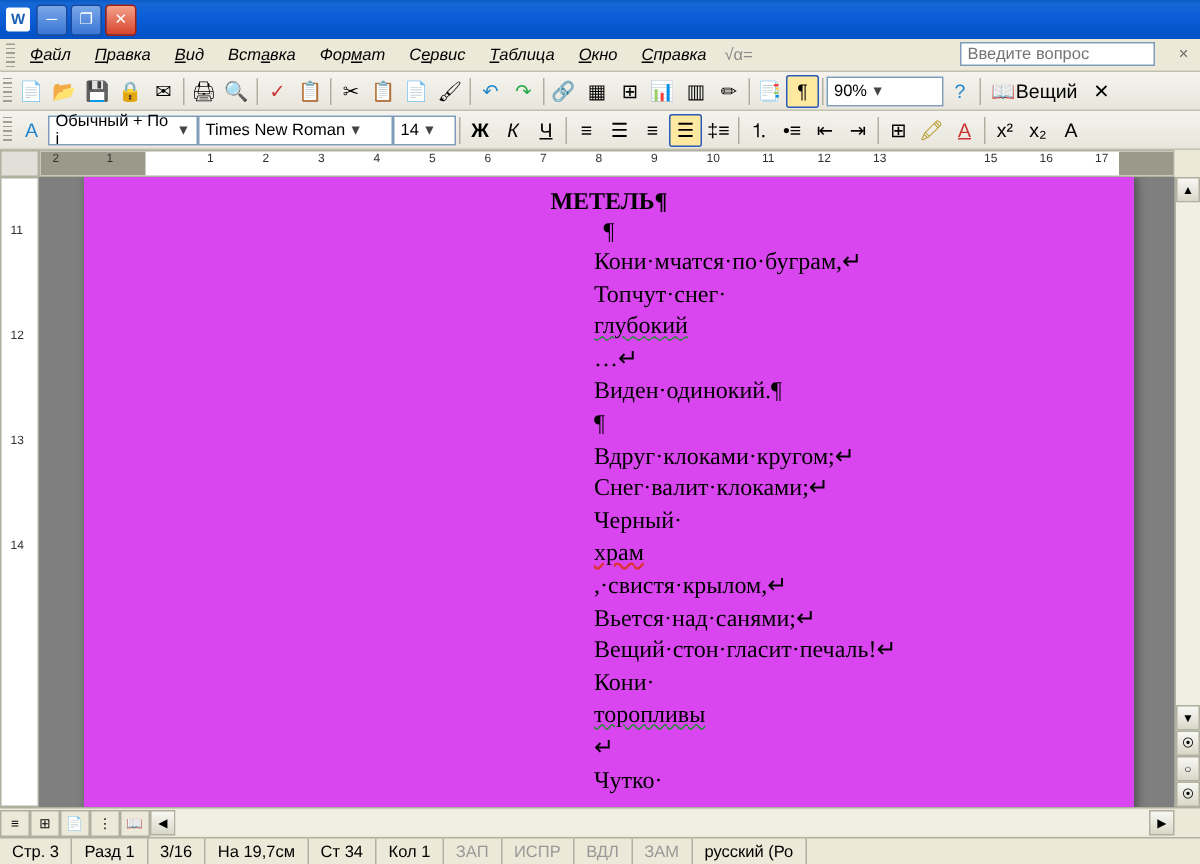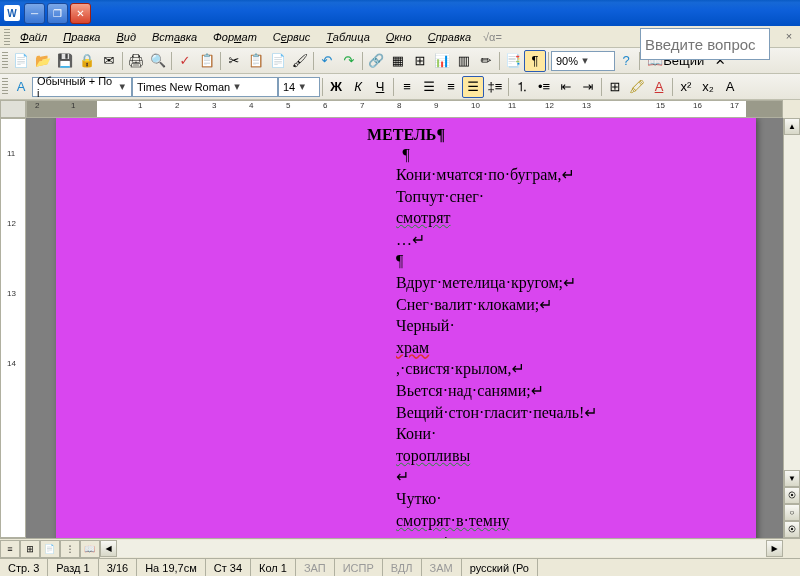--- a/index.html
+++ b/index.html
@@ -8,21 +8,21 @@
 .titlebar .icon { width: 16px; height: 16px; background: #fff; margin-right: 4px; display: inline-flex; align-items: center; justify-content: center; color: #1a5fb4; font-weight: bold; font-size: 10px; border-radius: 2px; }
 .titlebar .title { flex: 1; font-size: 12px; font-weight: bold; }
 .winbtns { display: flex; gap: 2px; }
 .winbtn { width: 21px; height: 21px; background: linear-gradient(to bottom, #7ba8e8, #3a76d4); border: 1px solid #1a4a9a; border-radius: 3px; display: flex; align-items: center; justify-content: center; color: white; font-size: 10px; cursor: pointer; }
 .winbtn.close { background: linear-gradient(to bottom, #f4a18a, #d8442c); border-color: #a02010; }
 .menubar { height: 22px; background: #ece9d8; display: flex; align-items: center; padding: 0 4px; border-bottom: 1px solid #c0c0b0; position: relative; }
 .menubar .grip { width: 6px; height: 16px; background: repeating-linear-gradient(to bottom, #a0a090, #a0a090 1px, transparent 1px, transparent 3px); margin-right: 2px; }
 .menuitem { padding: 2px 8px; cursor: pointer; font-style: italic; }
 .menuitem u { text-decoration: underline; }
 .formula { color: #888; margin-left: 4px; }
-.questionbox { position: absolute; right: 30px; top: 2px; width: 130px; height: 32px; border: 1px solid #7f9db9; background: white; color: #999; padding: 0 4px; font-size: 15px; }
+.questionbox { position: absolute; right: 30px; top: 2px; width: 130px; height: 16px; border: 1px solid #7f9db9; background: white; color: #999; padding: 0 4px; font-size: 11px; }
 .menuclose { position: absolute; right: 4px; top: 4px; width: 14px; height: 14px; cursor: pointer; color: #666; text-align: center; }
 .toolbar { height: 26px; background: linear-gradient(to bottom, #f4f3ee, #e8e6dc); border-bottom: 1px solid #c0c0b0; display: flex; align-items: center; padding: 0 2px; }
 .toolbar .grip { width: 6px; height: 18px; background: repeating-linear-gradient(to bottom, #a0a090, #a0a090 1px, transparent 1px, transparent 3px); margin-right: 2px; }
 .tbtn { width: 22px; height: 22px; display: flex; align-items: center; justify-content: center; cursor: pointer; border: 1px solid transparent; border-radius: 2px; font-size: 13px; }
 .tsep { width: 1px; height: 18px; background: #b0b0a0; margin: 0 2px; }
 .combo { height: 20px; border: 1px solid #7f9db9; background: white; display: flex; align-items: center; padding: 0 2px 0 4px; font-size: 11px; cursor: pointer; }
 .combo .arrow { width: 14px; text-align: center; color: #444; }
 .rulerarea { height: 18px; background: #f0f0e8; display: flex; }
 .rulecorner { width: 26px; background: #e0e0d8; border: 1px solid #b0b0a0; }
 .hruler { flex: 1; background: white; border: 1px solid #b0b0a0; position: relative; font-size: 8px; overflow: hidden; }
@@ -102,38 +102,38 @@
   <div class="tbtn">🔗</div>
   <div class="tbtn">▦</div>
   <div class="tbtn">⊞</div>
   <div class="tbtn">📊</div>
   <div class="tbtn">▥</div>
   <div class="tbtn">✏</div>
   <div class="tsep"></div>
   <div class="tbtn">📑</div>
   <div class="tbtn" style="border:1px solid #2a5bb4;background:#ffe8a0">¶</div>
   <div class="tsep"></div>
-  <div class="combo" style="width:64px">
+  <div class="combo" style="width:78px">
       <span>90%</span>
       <span class="arrow">▾</span>
     </div>
   <div class="tbtn" style="color:#28c">?</div>
   <div class="tsep"></div>
   <div class="tbtn" style="width:auto;padding:0 4px">📖 <span>Вещий</span></div>
   <div class="tbtn">✕</div>
 </div>
 
 <div class="toolbar">
   <div class="grip"></div>
   <div class="tbtn" style="color:#28c">A</div>
   <div class="combo" style="width:100px">
       <span>Обычный + По і</span>
       <span class="arrow">▾</span>
     </div>
-  <div class="combo" style="width:146px">
+  <div class="combo" style="width:130px">
       <span>Times New Roman</span>
       <span class="arrow">▾</span>
     </div>
   <div class="combo" style="width:42px">
       <span>14</span>
       <span class="arrow">▾</span>
     </div>
   <div class="tsep"></div>
   <div class="tbtn">
       <b>Ж</b>
@@ -201,23 +201,24 @@
     <span class="tick" style="top:100px">12</span>
     <span class="tick" style="top:170px">13</span>
     <span class="tick" style="top:240px">14</span>
   </div>
   <div class="docarea">
     <div class="page">
       <div class="doctitle">МЕТЕЛЬ¶</div>
       <div class="para-center">¶</div>
       <div class="poem">
         <span>Кони·мчатся·по·буграм,↵</span>
-        <span>Топчут·снег·<span class="underline-wave">смотрят</span>…↵</span>
+        <span>Топчут·снег·<span class="underline-wave">глубокий</span>…↵</span>
+        <span>Виден·одинокий.¶</span>
         <span>¶</span>
-        <span>Вдруг·метелица·кругом;↵</span>
+        <span>Вдруг·клоками·кругом;↵</span>
         <span>Снег·валит·клоками;↵</span>
         <span>Черный·<span class="underline-wave-red">храм</span>,·свистя·крылом,↵</span>
         <span>Вьется·над·санями;↵</span>
         <span>Вещий·стон·гласит·печаль!↵</span>
         <span>Кони·<span class="underline-wave">торопливы</span>↵</span>
         <span>Чутко·<span class="underline-wave">смотрят·в·темну</span>·даль,↵</span>
 
       </div>
 
     </div>

